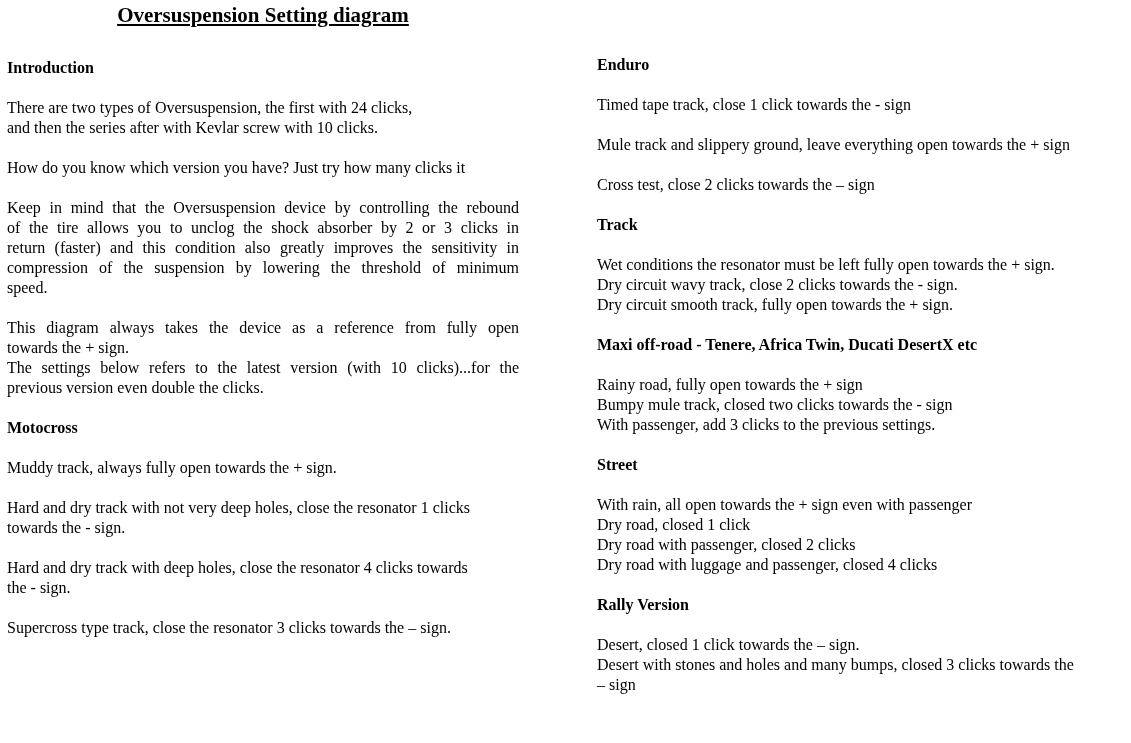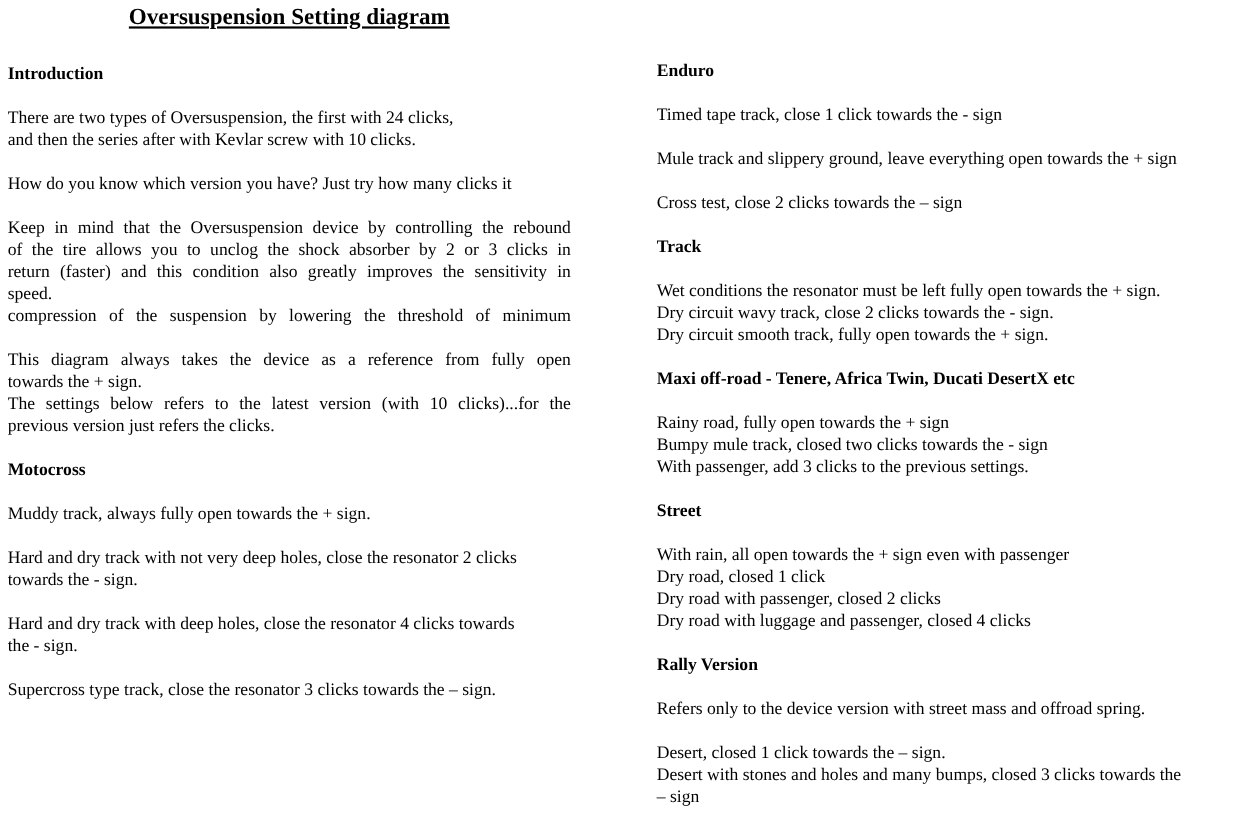--- a/index.html
+++ b/index.html
@@ -56,40 +56,40 @@
     </div>
 
     <div class="block">
       <div class="line">How do you know which version you have? Just try how many clicks it</div>
     </div>
 
     <div class="block">
       <div class="line jline">Keep in mind that the Oversuspension device by controlling the rebound</div>
       <div class="line jline">of the tire allows you to unclog the shock absorber by 2 or 3 clicks in</div>
       <div class="line jline">return (faster) and this condition also greatly improves the sensitivity in</div>
+      <div class="line jline">compression of the suspension by lowering the threshold of minimum</div>
       <div class="line">speed.</div>
-      <div class="line jline">compression of the suspension by lowering the threshold of minimum</div>
     </div>
 
     <div class="block">
       <div class="line jline">This diagram always takes the device as a reference from fully open</div>
       <div class="line">towards the + sign.</div>
       <div class="line jline">The settings below refers to the latest version (with 10 clicks)...for the</div>
-      <div class="line">previous version just refers the clicks.</div>
+      <div class="line">previous version even double the clicks.</div>
     </div>
 
     <div class="heading block">Motocross</div>
 
 
     <div class="block">
       <div class="line">Muddy track, always fully open towards the + sign.</div>
     </div>
 
     <div class="block">
-      <div class="line">Hard and dry track with not very deep holes, close the resonator 2 clicks</div>
+      <div class="line">Hard and dry track with not very deep holes, close the resonator 1 clicks</div>
       <div class="line">towards the - sign.</div>
     </div>
 
     <div class="block">
       <div class="line">Hard and dry track with deep holes, close the resonator 4 clicks towards</div>
       <div class="line">the - sign.</div>
     </div>
 
     <div class="block">
       <div class="line">Supercross type track, close the resonator 3 clicks towards the – sign.</div>
@@ -133,23 +133,20 @@
 
     <div class="block">
       <div class="line">With rain, all open towards the + sign even with passenger</div>
       <div class="line">Dry road, closed 1 click</div>
       <div class="line">Dry road with passenger, closed 2 clicks</div>
       <div class="line">Dry road with luggage and passenger, closed 4 clicks</div>
     </div>
 
     <div class="heading block">Rally Version</div>
 
-    <div class="block">
-      <div class="line">Refers only to the device version with street mass and offroad spring.</div>
-    </div>
 
     <div class="block">
       <div class="line">Desert, closed 1 click towards the – sign.</div>
       <div class="line">Desert with stones and holes and many bumps, closed 3 clicks towards the</div>
       <div class="line">–  sign</div>
     </div>
 
   </div>
 
 </div>

